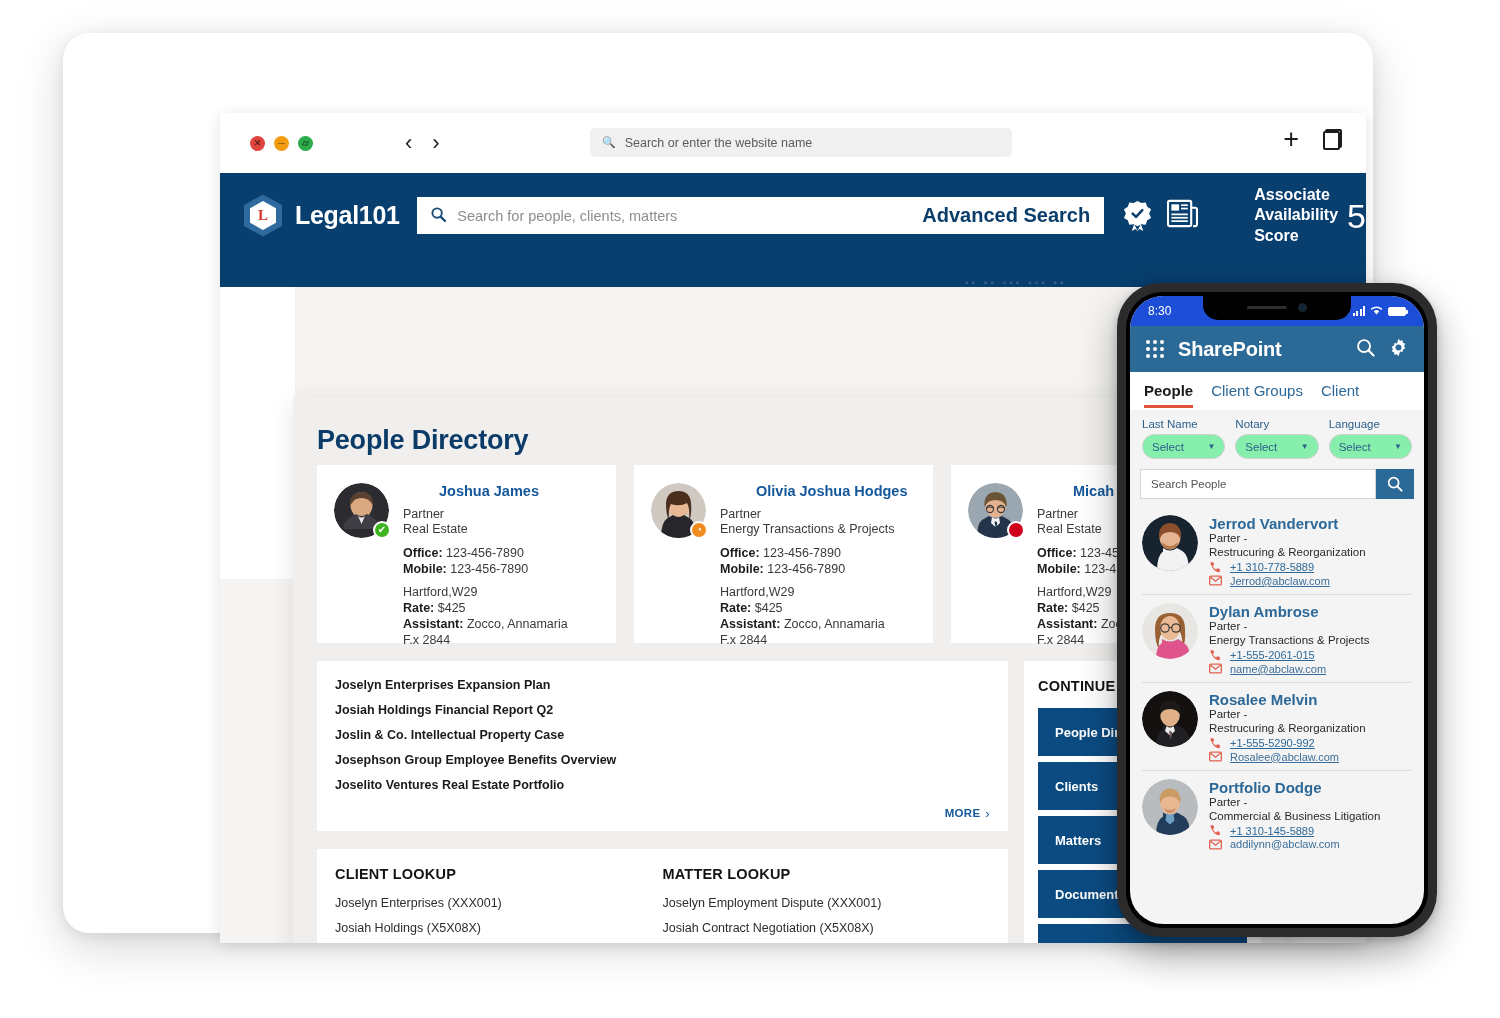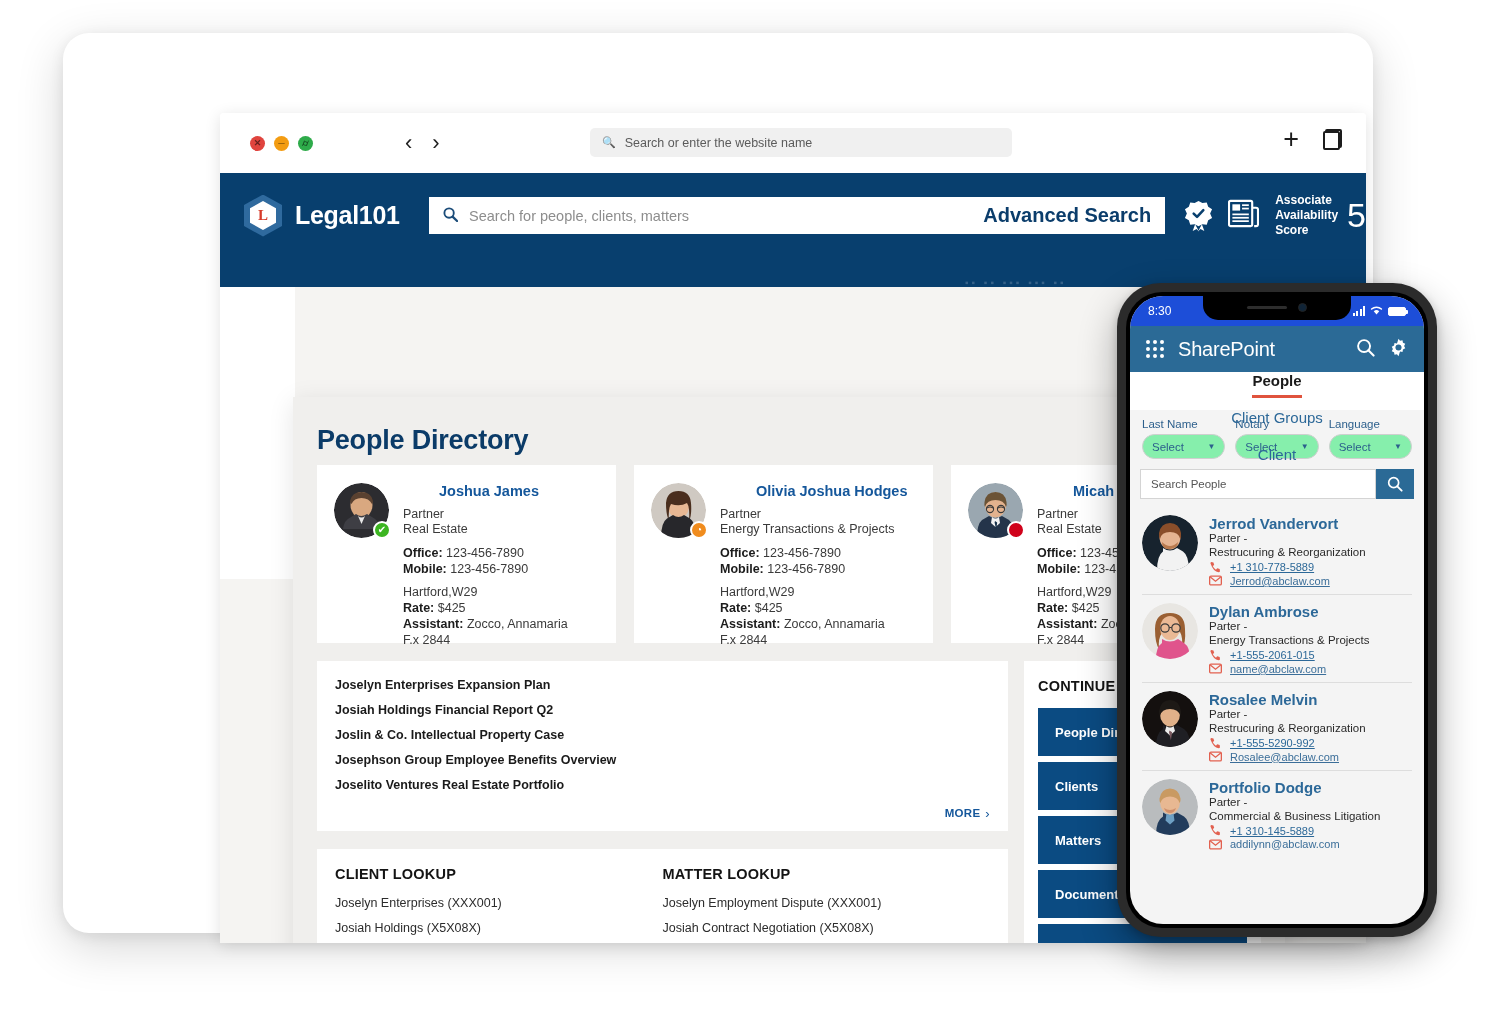--- a/index.html
+++ b/index.html
@@ -96,21 +96,21 @@
     display: flex; align-items: center; padding: 0 14px;
     margin-left: 16px; position: relative;
   }
   #app-search .mag { font-size: 14px; color: #2b4a68; margin-right: 11px; }
   #app-search .ph { font-size: 14.5px; color: #8d8d8d; flex: 1; }
   #adv-search { font-size: 20px; font-weight: bold; color: #0b3d6b; white-space: nowrap; cursor: pointer; }
 
   #header-icons { display: flex; align-items: center; gap: 14px; margin-left: 18px; }
   .hdr-ico { width: 31px; height: 33px; color: #fff; }
   .score-block { display: flex; align-items: center; gap: 9px; margin-left: 2px; }
-  .score-label { color: #ffffff; font-size: 12px; font-weight: bold; line-height: 1.26; }
+  .score-label { color: #ffffff; font-size: 16px; font-weight: bold; line-height: 1.26; margin-left: 40px; }
   .score-val { color: #ffffff; font-size: 34px; font-weight: 300; line-height: 1; }
 
   #subnav-strip {
     position: absolute; left: 0; top: 85px; width: 100%; height: 29px; background: #083f6e;
   }
   #subnav-ghost {
     position: absolute; left: 745px; top: 104px;
     font-size: 10px; color: #5b7e9e; letter-spacing: 3px; opacity: .55;
   }
 
@@ -229,26 +229,26 @@
   .bars i:nth-child(3){height:7px} .bars i:nth-child(4){height:10px}
   .battery { width: 18px; height: 9px; border: 1px solid #fff; border-radius: 2px; position: relative; background: #fff; }
   .battery:after { content:''; position:absolute; right:-3px; top:2.5px; width:2px; height:4px; background:#fff; border-radius:0 1px 1px 0; }
 
   #phone-appbar {
     height: 46px; background: #2b6a96; display: flex; align-items: center;
     padding: 0 16px; gap: 14px;
   }
   .waffle { display: grid; grid-template-columns: repeat(3, 4px); gap: 3px; }
   .waffle i { width: 4px; height: 4px; background: #fff; border-radius: 50%; display: block; }
-  #sp-title { color: #fff; font-size: 20px; font-weight: normal; flex: 1; letter-spacing: -0.2px; }
+  #sp-title { color: #fff; font-size: 20px; font-weight: bold; flex: 1; letter-spacing: -0.2px; }
   .sp-ico { color: #fff; }
 
   #phone-tabs {
     height: 38px; background: #fff; display: flex; align-items: center;
-    padding: 0 14px; gap: 18px; flex-direction: column;
+    padding: 0 14px; gap: 18px;
   }
   .ptab { font-size: 15px; color: #2c6898; cursor: pointer; position: relative; padding-bottom: 2px; }
   .ptab.active { color: #1a1a1a; font-weight: bold; }
   .ptab.active:after {
     content:''; position: absolute; left: 0; right: 0; bottom: -7px; height: 3px; background: #e0533d;
   }
 
   #phone-filters { background: #f4f4f4; padding: 8px 12px 10px 12px; display: flex; gap: 10px; }
   .filter-col { flex: 1; }
   .filter-label { font-size: 11.5px; color: #2c5f8c; margin-bottom: 4px; }

